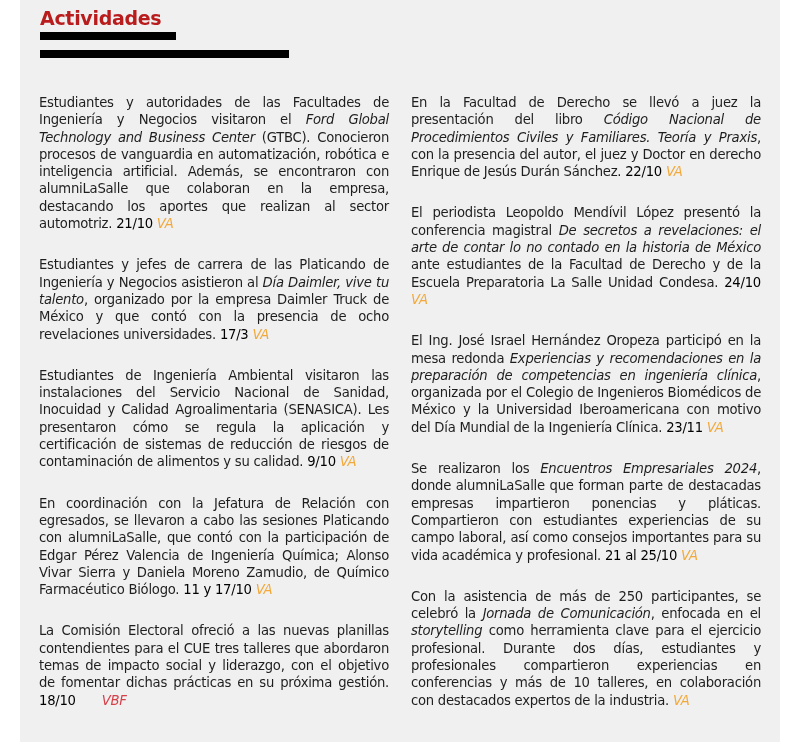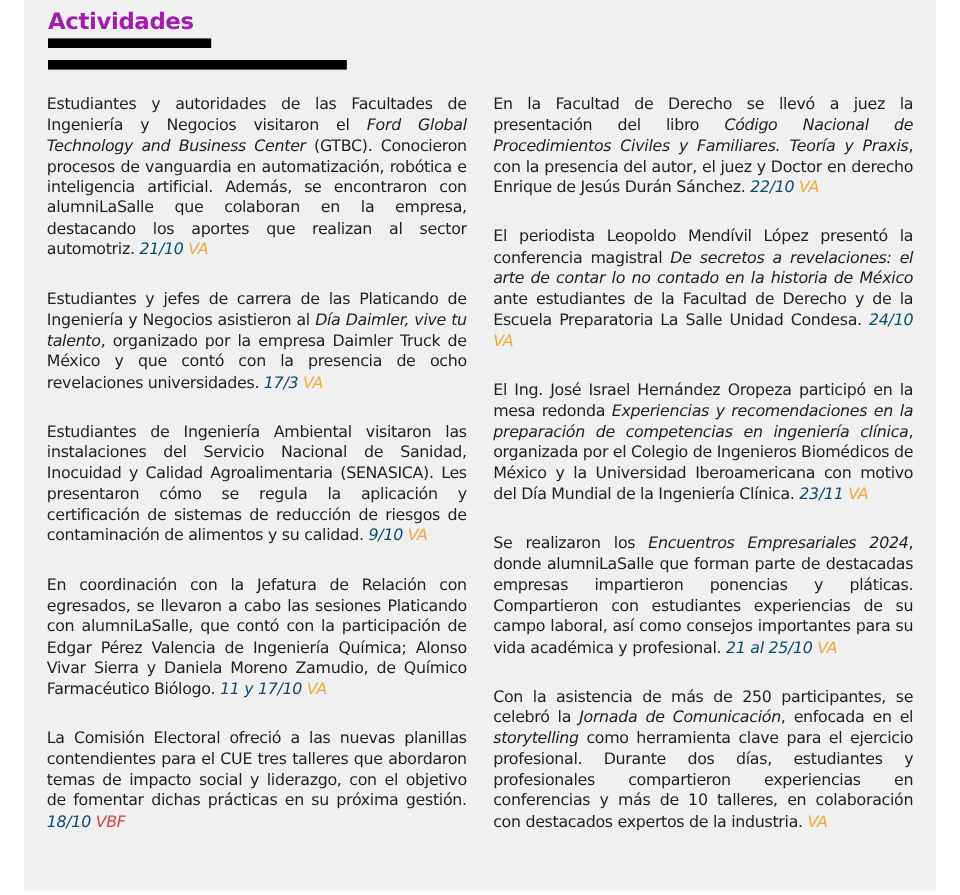--- a/index.html
+++ b/index.html
@@ -4,55 +4,55 @@
 <style>
   html, body { margin: 0; padding: 0; background: #ffffff; }
   body { width: 800px; height: 746px; position: relative; overflow: hidden; }
   .panel {
     position: absolute; left: 20px; top: 0; width: 760px; height: 742px;
     background: #f0f0f0;
   }
   .title-wrap { position: absolute; left: 40px; top: 6px; }
   .title-line {
     font-family: "DejaVu Sans", sans-serif; font-weight: bold;
-    color: #a21caf; font-size: 19px; line-height: 24px; letter-spacing: -0.3px;
+    color: #b91c1c; font-size: 19px; line-height: 24px; letter-spacing: -0.3px;
     margin: 0;
   }
   .title-bar { height: 8px; background: #000; }
   .bar1 { width: 136px; margin-top: 2px; margin-bottom: 10px; }
   .bar2 { width: 249px; margin-top: 4px; }
-  .col { position: absolute; top: 79px; width: 350px; }
+  .col { position: absolute; top: 94px; width: 350px; }
   .col-left { left: 39px; }
   .col-right { left: 411px; }
   .item {
     font-family: "DejaVu Sans", sans-serif; font-size: 13.2px; line-height: 17.3px;
     color: #1e1e1e; text-align: justify; margin: 0 0 24px 0; letter-spacing: -0.25px;
   }
   .item i { font-style: italic; }
-  .date { color: #0c4a6e; font-style: italic; }
+  .date { color: #000000; }
   .tag-va { color: #f2a93b; font-style: italic; }
   .tag-vbf { color: #d6404a; font-style: italic; }
 </style>
 </head>
 <body>
 
 <div class="panel"></div>
 
 <div class="title-wrap">
   <h1 class="title-line">Actividades</h1>
   <div class="title-bar bar1"></div>
   <div class="title-bar bar2"></div>
 </div>
 
 <div class="col col-left">
     <p class="item"><span>Estudiantes y autoridades de las Facultades de Ingeniería y Negocios visitaron el </span><i>Ford Global Technology and Business Center</i><span> (GTBC). Conocieron procesos de vanguardia en automatización, robótica e inteligencia artificial. Además, se encontraron con alumniLaSalle que colaboran en la empresa, destacando los aportes que realizan al sector automotriz. </span><span class="date">21/10 </span><span class="tag-va" style="color: rgb(242, 169, 59);">VA</span></p>
     <p class="item"><span>Estudiantes y jefes de carrera de las Platicando de Ingeniería y Negocios asistieron al </span><i>Día Daimler, vive tu talento</i><span>, organizado por la empresa Daimler Truck de México y que contó con la presencia de ocho revelaciones universidades. </span><span class="date">17/3 </span><span class="tag-va" style="color: rgb(242, 169, 59);">VA</span></p>
     <p class="item"><span>Estudiantes de Ingeniería Ambiental visitaron las instalaciones del Servicio Nacional de Sanidad, Inocuidad y Calidad Agroalimentaria (SENASICA). Les presentaron cómo se regula la aplicación y certificación de sistemas de reducción de riesgos de contaminación de alimentos y su calidad. </span><span class="date">9/10 </span><span class="tag-va" style="color: rgb(242, 169, 59);">VA</span></p>
     <p class="item"><span>En coordinación con la Jefatura de Relación con egresados, se llevaron a cabo las sesiones Platicando con alumniLaSalle, que contó con la participación de Edgar Pérez Valencia de Ingeniería Química; Alonso Vivar Sierra y Daniela Moreno Zamudio, de Químico Farmacéutico Biólogo. </span><span class="date">11 y 17/10 </span><span class="tag-va" style="color: rgb(242, 169, 59);">VA</span></p>
-    <p class="item"><span>La Comisión Electoral ofreció a las nuevas planillas contendientes para el CUE tres talleres que abordaron temas de impacto social y liderazgo, con el objetivo de fomentar dichas prácticas en su próxima gestión. </span><span class="date">18/10 </span><span class="tag-vbf" style="color: rgb(214, 64, 74);">VBF</span></p>
+    <p class="item"><span>La Comisión Electoral ofreció a las nuevas planillas contendientes para el CUE tres talleres que abordaron temas de impacto social y liderazgo, con el objetivo de fomentar dichas prácticas en su próxima gestión. </span><span class="date">18/10 </span><span class="tag-vbf" style="color: rgb(214, 64, 74); margin-left: 22px;">VBF</span></p>
   </div>
 <div class="col col-right">
     <p class="item"><span>En la Facultad de Derecho se llevó a juez la presentación del libro </span><i>Código Nacional de Procedimientos Civiles y Familiares. Teoría y Praxis</i><span>, con la presencia del autor, el juez y Doctor en derecho Enrique de Jesús Durán Sánchez. </span><span class="date">22/10 </span><span class="tag-va" style="color: rgb(242, 169, 59);">VA</span></p>
     <p class="item"><span>El periodista Leopoldo Mendívil López presentó la conferencia magistral </span><i>De secretos a revelaciones: el arte de contar lo no contado en la historia de México</i><span> ante estudiantes de la Facultad de Derecho y de la Escuela Preparatoria La Salle Unidad Condesa. </span><span class="date">24/10 </span><span class="tag-va" style="color: rgb(242, 169, 59);">VA</span></p>
     <p class="item"><span>El Ing. José Israel Hernández Oropeza participó en la mesa redonda </span><i>Experiencias y recomendaciones en la preparación de competencias en ingeniería clínica</i><span>, organizada por el Colegio de Ingenieros Biomédicos de México y la Universidad Iberoamericana con motivo del Día Mundial de la Ingeniería Clínica. </span><span class="date">23/11 </span><span class="tag-va" style="color: rgb(242, 169, 59);">VA</span></p>
     <p class="item"><span>Se realizaron los </span><i>Encuentros Empresariales 2024</i><span>, donde alumniLaSalle que forman parte de destacadas empresas impartieron ponencias y pláticas. Compartieron con estudiantes experiencias de su campo laboral, así como consejos importantes para su vida académica y profesional. </span><span class="date">21 al 25/10 </span><span class="tag-va" style="color: rgb(242, 169, 59);">VA</span></p>
     <p class="item"><span>Con la asistencia de más de 250 participantes, se celebró la </span><i>Jornada de Comunicación</i><span>, enfocada en el </span><i>storytelling</i><span> como herramienta clave para el ejercicio profesional. Durante dos días, estudiantes y profesionales compartieron experiencias en conferencias y más de 10 talleres, en colaboración con destacados expertos de la industria. </span><span class="tag-va" style="color: rgb(242, 169, 59);">VA</span></p>
   </div>
 
 </body></html>

